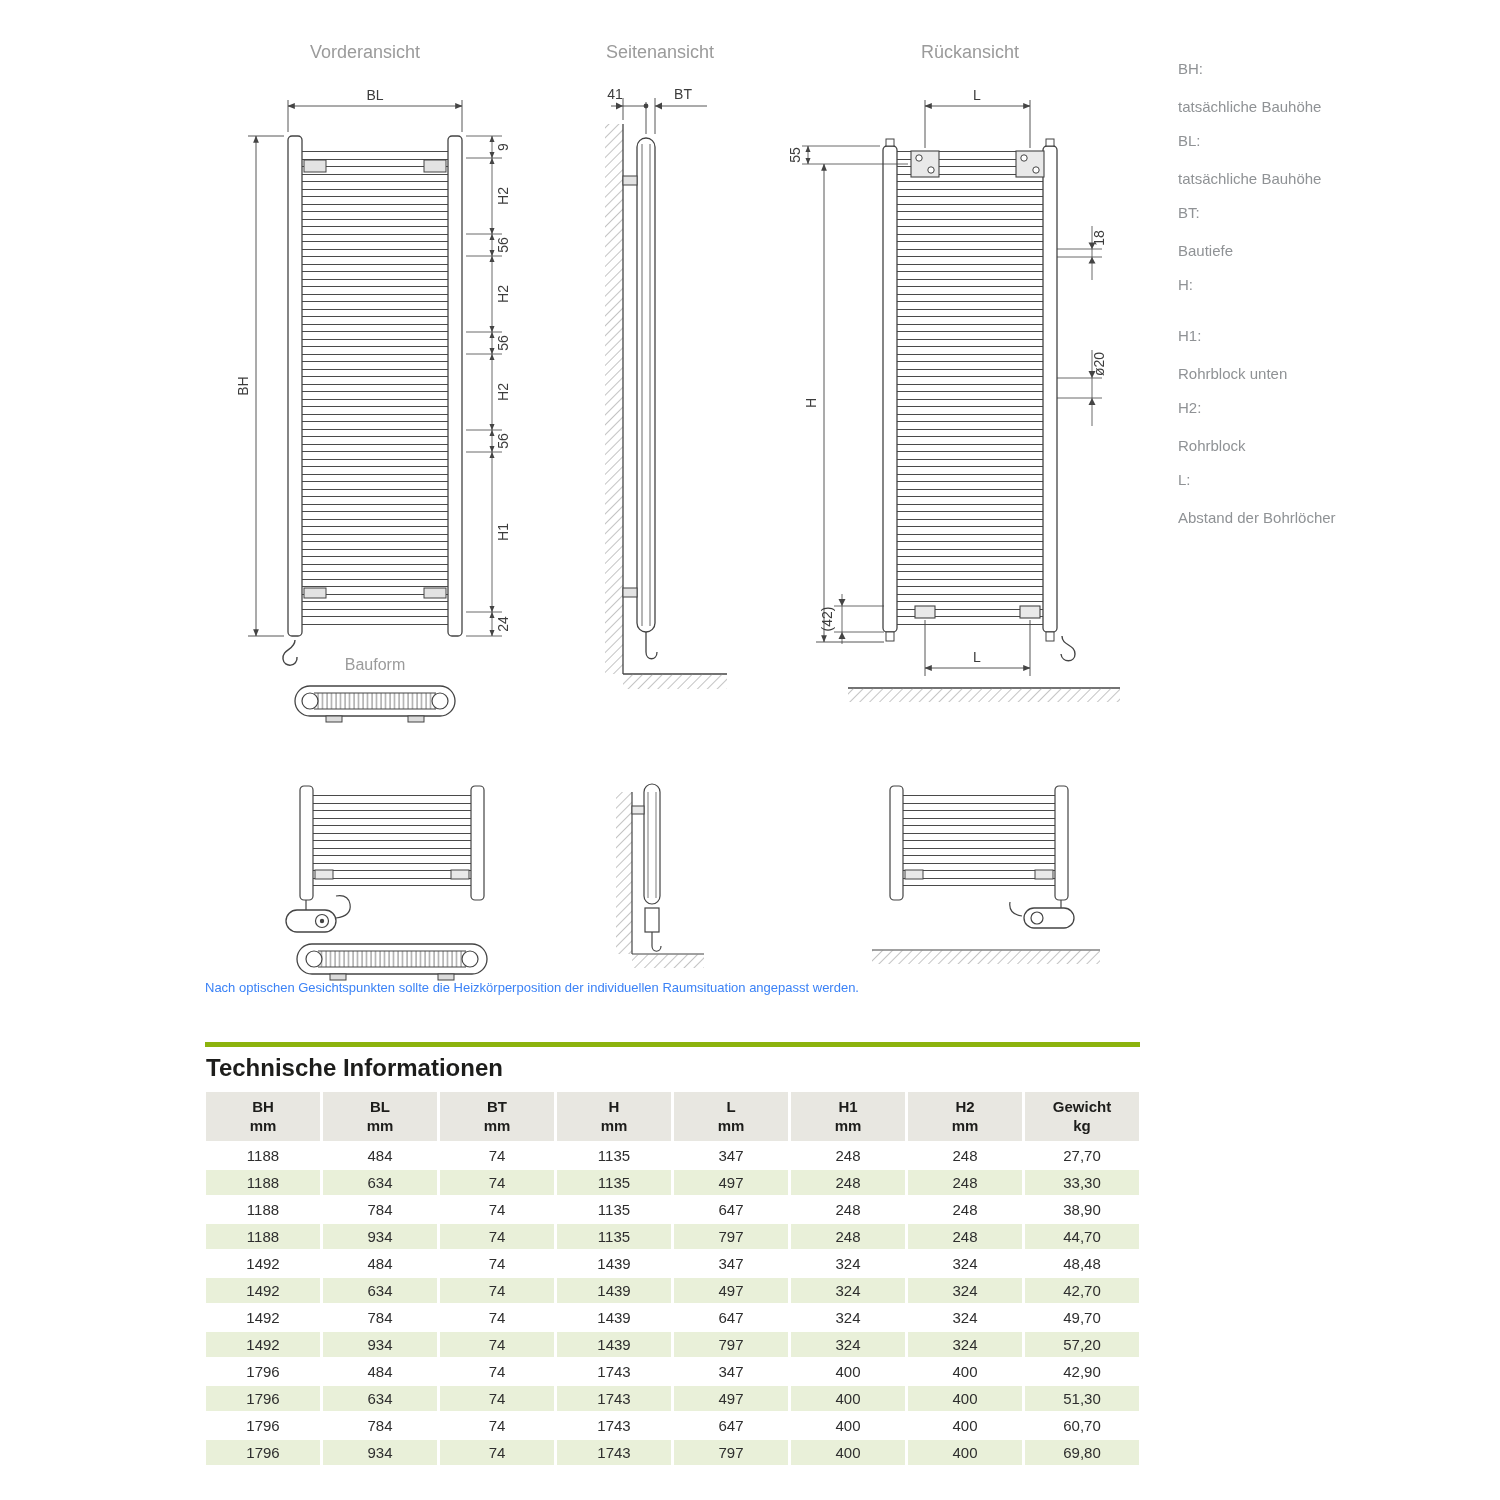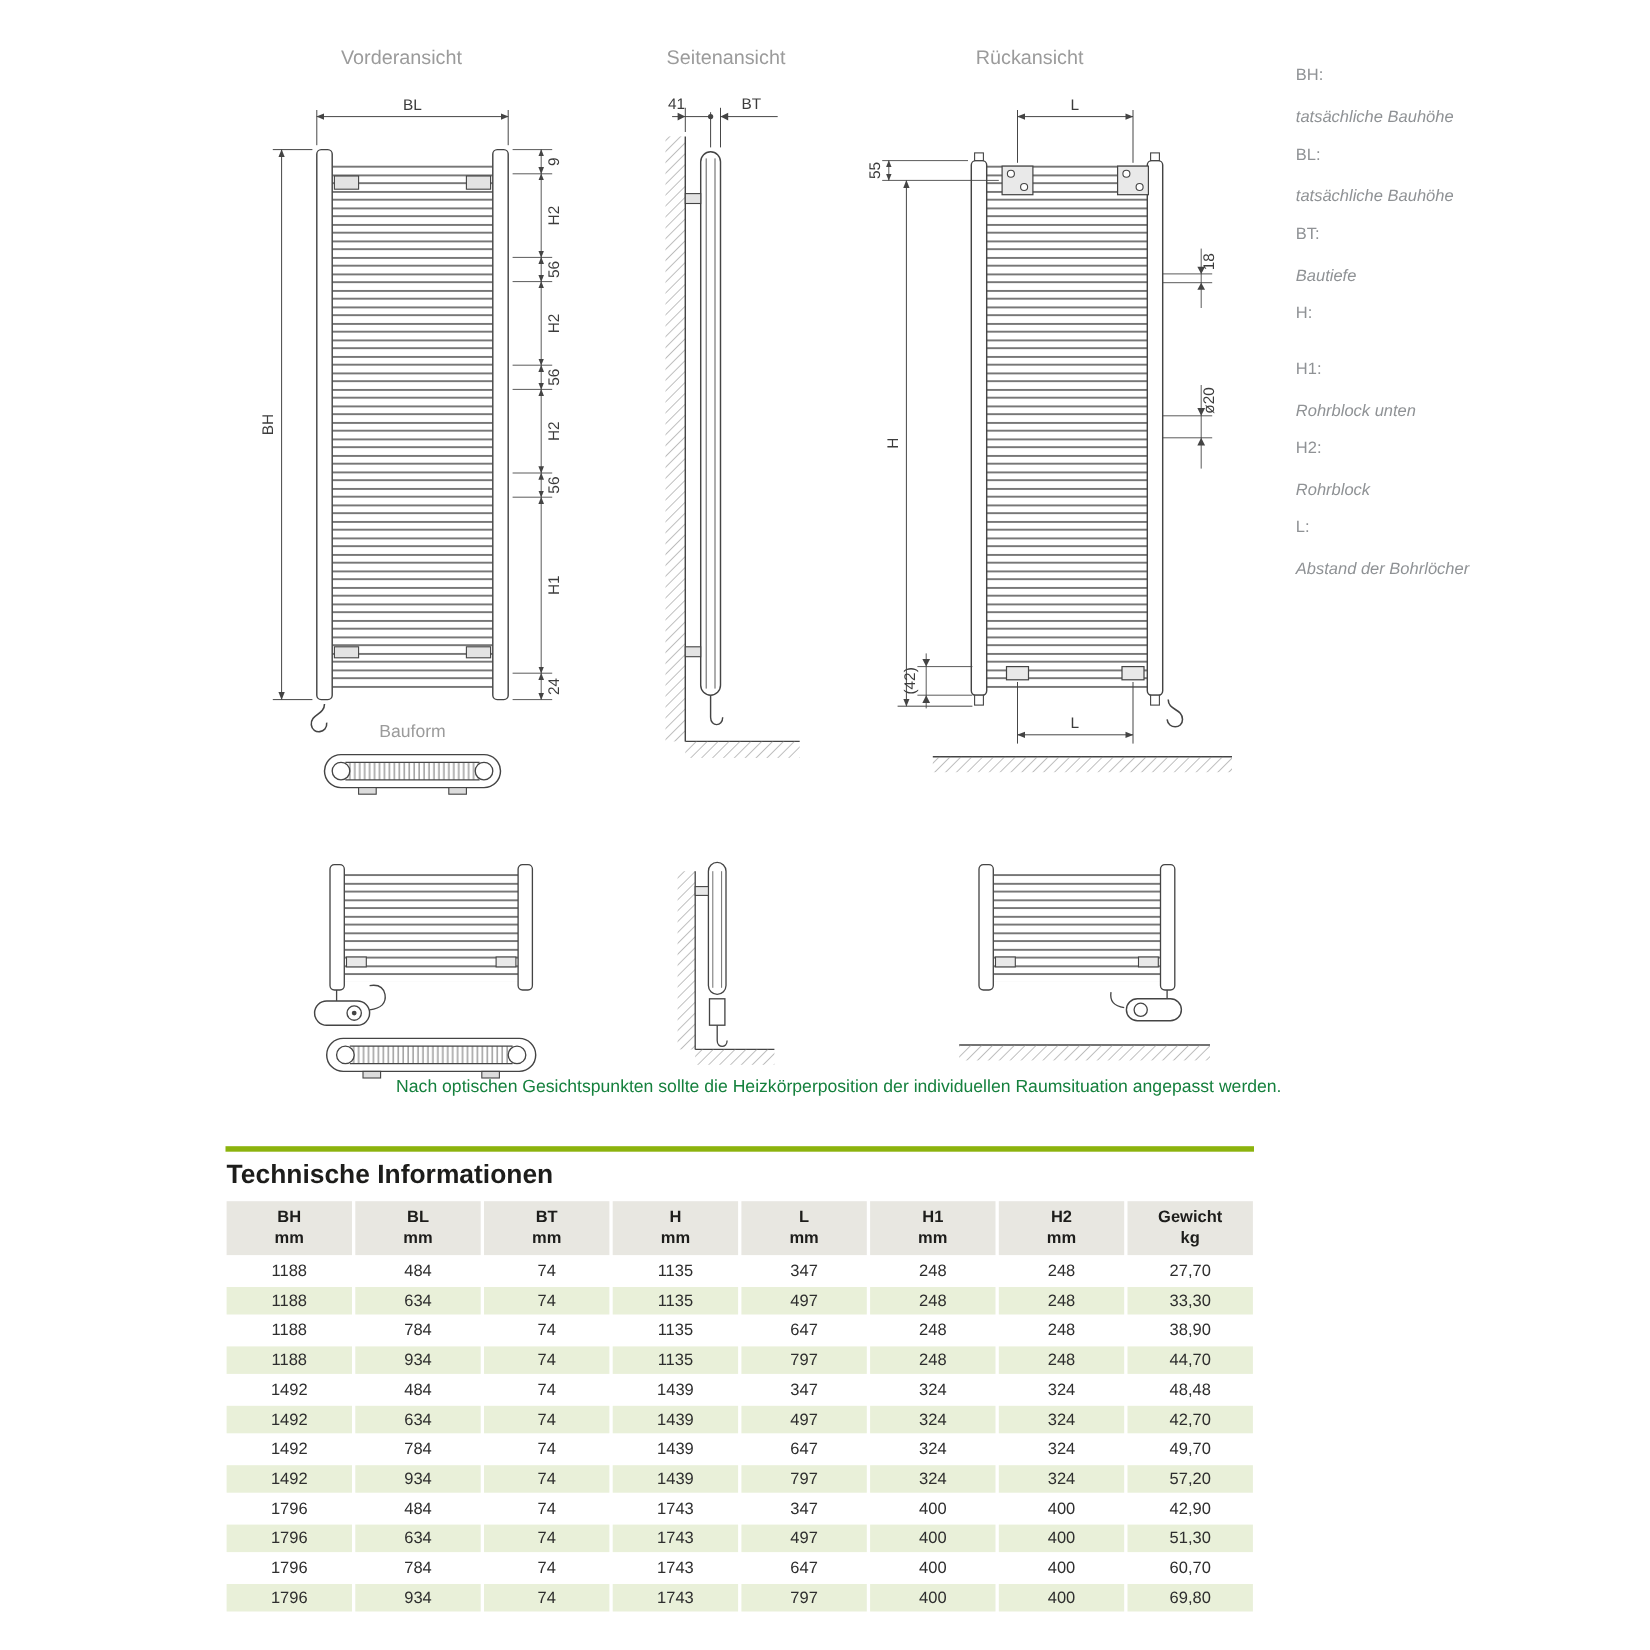--- a/index.html
+++ b/index.html
@@ -7,26 +7,26 @@
 
   .view-title { position:absolute; font-size:18px; color:#9b9b9b; text-align:center; }
 
   .drawing { position:absolute; overflow:visible; }
   svg text { font-family:"Liberation Sans",sans-serif; font-size:14px; fill:#3c3c3c; }
   svg text.gray { fill:#9b9b9b; font-size:16px; }
 
   .legend { position:absolute; left:1178px; top:58px; width:255px; }
   .legend-item { display:flex; margin-bottom:13px; font-size:15px; line-height:21px; color:#8f9295;flex-direction:column; }
   .legend-term { width:38px; flex:0 0 38px; }
-  .legend-desc { flex:1;font-style:italic; }
+  .legend-desc { flex:1; }
 
   .anschluss-bar { position:absolute; left:205px; top:744px; width:963px; box-sizing:border-box;
     background:#efede4; border-top:2px solid #aec40b; border-bottom:2px solid #aec40b;
     padding:6px 14px 7px; font-size:16px; font-weight:bold; color:#2b2b2a; }
-  .anschluss-note { position:absolute; left:205px; top:980px; width:960px; font-size:16px; color:#15803d;text-align:right; }
+  .anschluss-note { position:absolute; left:205px; top:980px; width:960px; font-size:13px; color:#3b82f6; }
 
   .tech-rule { position:absolute; left:205px; top:1042px; width:935px; height:5px; background:#8cb30d; }
   .tech-title { position:absolute; left:206px; top:1054px; font-size:24px; font-weight:bold; color:#1d1d1b; }
 
   table.tech-table { position:absolute; left:203px; top:1090px; width:939px;
     border-collapse:separate; border-spacing:3px 2px; table-layout:fixed; }
   table.tech-table th { background:#e8e7e1; color:#1d1d1b; font-size:15px; font-weight:bold;
     padding:5px 0 6px; text-align:center; }
   table.tech-table td { font-size:15px; color:#2e2e2e; text-align:center; padding:4px 2px; background:#fff; }
   table.tech-table tbody tr.odd td  { background:#ffffff; }
@@ -50,21 +50,21 @@
         <line x1="0" y1="0" x2="0" y2="7" stroke="#8a8a8a" stroke-width="1"></line>
       </pattern>
       <pattern id="vlines" width="4.5" height="24" patternUnits="userSpaceOnUse">
         <line x1="1" y1="0" x2="1" y2="24" stroke="#6a6a6a" stroke-width="0.9"></line>
       </pattern>
     </defs>
   </svg>
 
   <div class="view-title" style="left:200px;top:42px;width:330px">Vorderansicht</div>
   <div class="view-title" style="left:570px;top:42px;width:180px">Seitenansicht</div>
-  <div class="view-title" style="left:756px;top:42px;width:360px">Rückansicht</div>
+  <div class="view-title" style="left:790px;top:42px;width:360px">Rückansicht</div>
 
   <svg class="drawing" style="left:200px;top:88px" width="330" height="650" viewBox="0 0 330 650">
     <g stroke="#444" fill="none" stroke-width="1.3">
       <rect x="102" y="60" width="146" height="480" fill="url(#rungs)" stroke="none"></rect>
       <rect x="88" y="48" width="14" height="500" rx="4" fill="#fff"></rect>
       <rect x="248" y="48" width="14" height="500" rx="4" fill="#fff"></rect>
       <rect x="104" y="72" width="22" height="12" fill="#e3e3e3" stroke-width="1"></rect>
       <rect x="224" y="72" width="22" height="12" fill="#e3e3e3" stroke-width="1"></rect>
       <rect x="104" y="500" width="22" height="10" fill="#e3e3e3" stroke-width="1"></rect>
       <rect x="224" y="500" width="22" height="10" fill="#e3e3e3" stroke-width="1"></rect>

